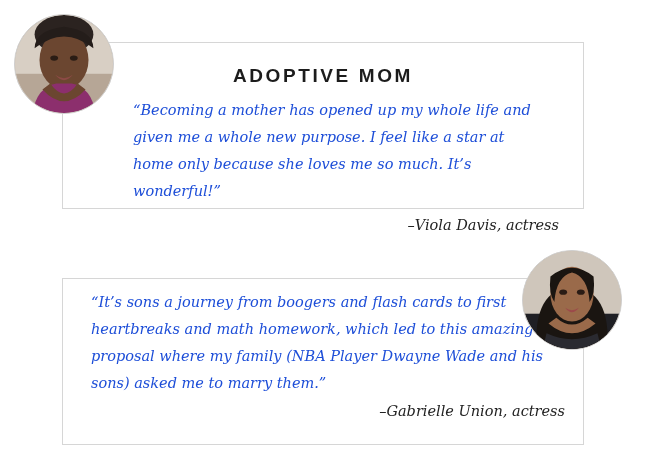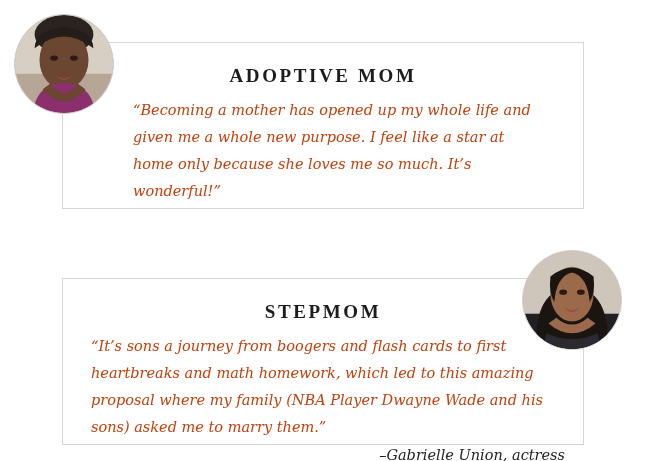--- a/index.html
+++ b/index.html
@@ -31,35 +31,35 @@
   }
   .card-2 {
     left: 62px;
     top: 278px;
     width: 522px;
     height: 167px;
   }
 
   .card-title {
     text-align: center;
-    font-family: Liberation Serif, serif;
+    font-family: Liberation Sans, sans-serif;
     font-size: 19px;
     letter-spacing: 2.6px;
     font-weight: 700;
     color: #1c1c1c;
     margin: 0;
     padding: 22px 0 0 0;
   }
 
   .quote {
     font-family: "DejaVu Serif", serif;
     font-style: italic;
     font-size: 14.5px;
     line-height: 27px;
-    color: #c2410c;
+    color: #1d4ed8;
     margin: 0;
   }
 
   .card-1 .quote {
     padding: 10px 34px 0 70px;
   }
   .card-2 .quote {
     padding: 10px 30px 0 28px;
   }
 
@@ -103,20 +103,21 @@
     width: 100%;
     height: 100%;
   }
 </style>
 </head>
 <body>
 
 <div class="card card-1">
   <h2 class="card-title">ADOPTIVE MOM</h2>
   <p class="quote">“Becoming a mother has opened up my whole life and given me a whole new purpose. I feel like a star at home only because she loves me so much. It’s wonderful!”</p>
+  <p class="attrib">–Viola Davis, actress</p>
 </div>
 
 <div class="avatar avatar-1">
   <svg viewBox="0 0 100 100">
     <defs>
       <clipPath id="clip1">
           <circle cx="50" cy="50" r="50"></circle>
         </clipPath>
     </defs>
     <g clip-path="url(#clip1)">
@@ -128,21 +129,20 @@
       <ellipse cx="40" cy="44" rx="4" ry="2.6" fill="#2a1c15"></ellipse>
       <ellipse cx="60" cy="44" rx="4" ry="2.6" fill="#2a1c15"></ellipse>
       <path d="M41 61 Q50 68 59 61 Q50 72 41 61Z" fill="#8c4a45"></path>
       <path d="M18 100 Q22 74 42 70 L58 70 Q78 74 82 100Z" fill="#8c2f6d"></path>
       <path d="M36 70 Q50 90 64 70 L72 76 Q50 100 28 76Z" fill="#6b4630"></path>
     </g>
   </svg>
 </div>
 
 <div class="card card-2">
-  <h2 class="card-title">STEPMOM</h2>
   <p class="quote">“It’s sons a journey from boogers and flash cards to first heartbreaks and math homework, which led to this amazing proposal where my family (NBA Player Dwayne Wade and his sons) asked me to marry them.”</p>
   <p class="attrib">–Gabrielle Union, actress</p>
 </div>
 
 <div class="avatar avatar-2">
   <svg viewBox="0 0 100 100">
     <defs>
       <clipPath id="clip2">
           <circle cx="50" cy="50" r="50"></circle>
         </clipPath>

